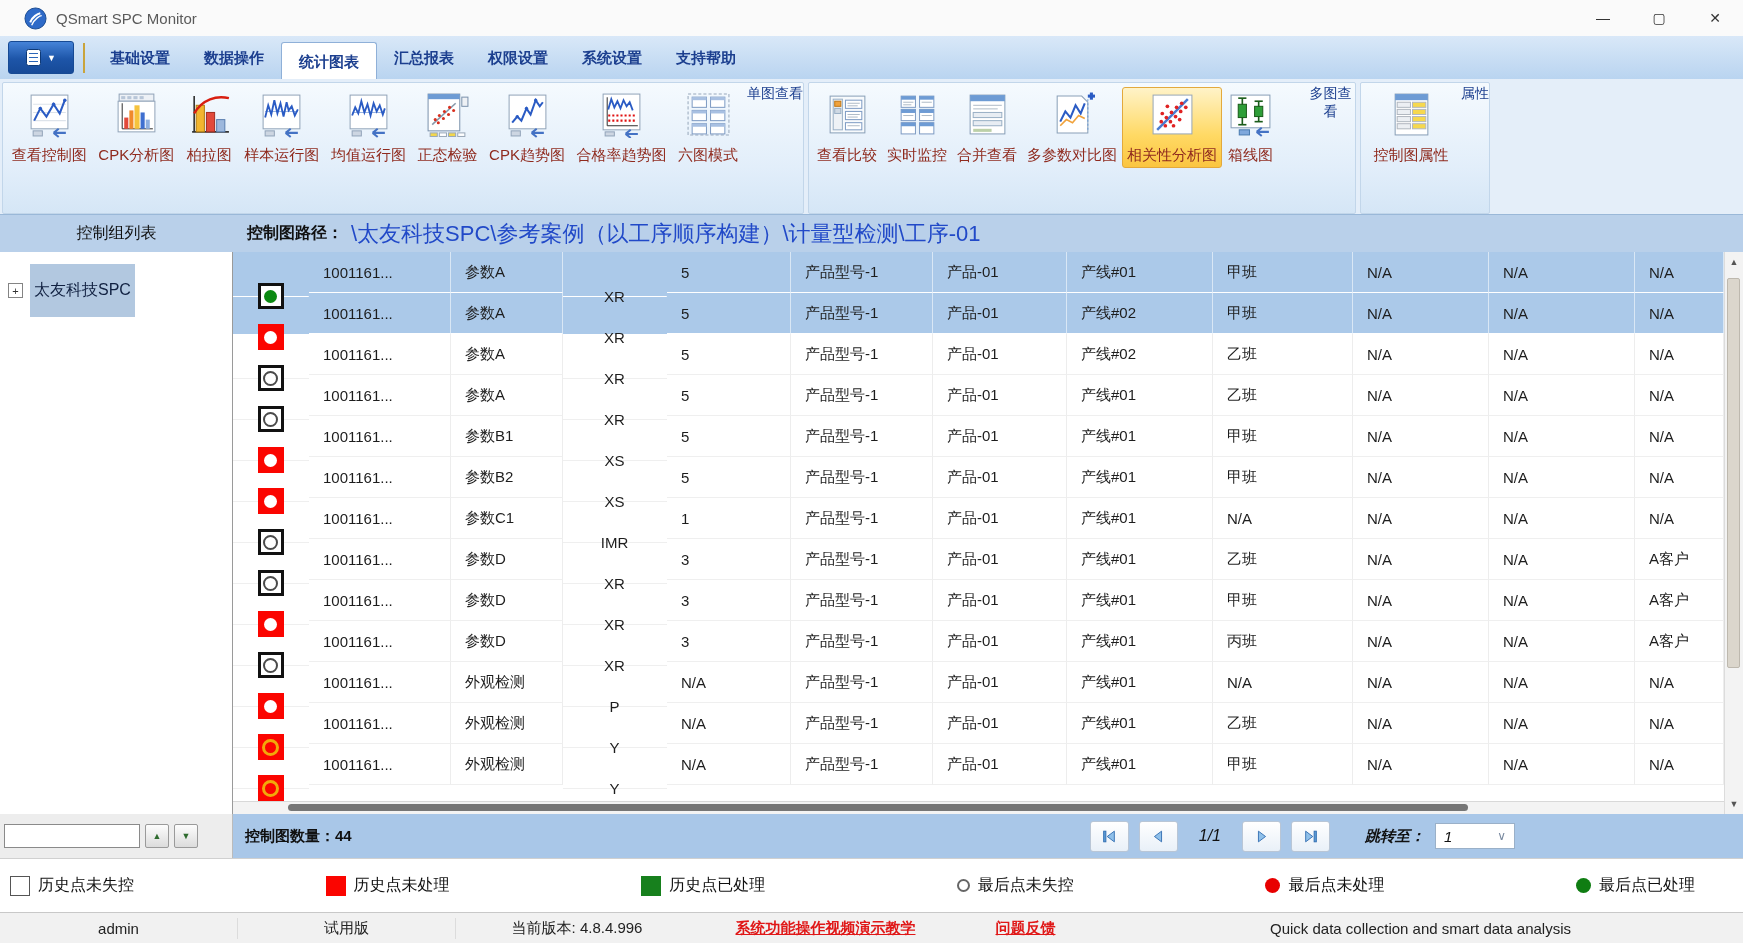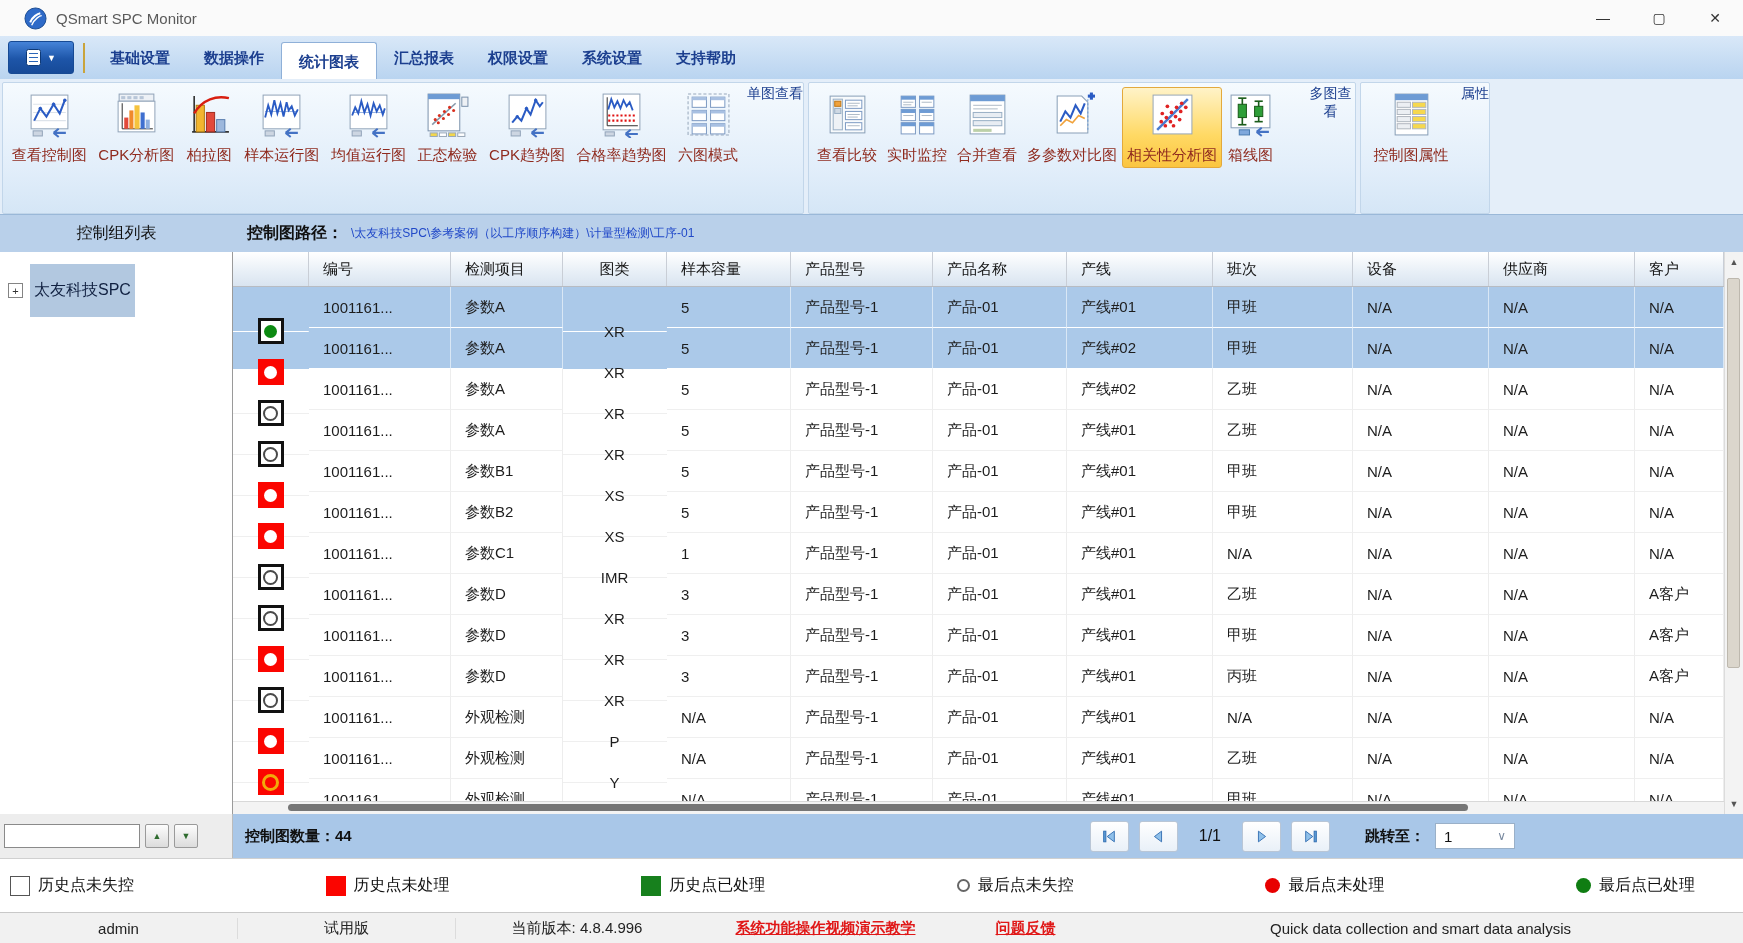--- a/index.html
+++ b/index.html
@@ -31,21 +31,21 @@
   .rbtn{display:flex;flex-direction:column;align-items:center;padding:3px 4px 2px 4px;border-radius:3px;border:1px solid transparent;cursor:default;}
   .rbtn svg{width:47px;height:47px;}
   .rlabel{font-size:15px;color:#8f2a1e;white-space:nowrap;margin-top:4px;}
   .rbtn.selected{background:linear-gradient(#fff3c8,#ffd964 60%,#fbc540);border:1px solid #e3a93c;}
   .rgroup-label{text-align:center;font-size:14px;color:#1c3f8f;padding:2px 0 4px 0;}
 
   
   .pathbar{height:38px;background:#b9d0ea;border-top:1px solid #9ab8d8;display:flex;align-items:center;box-sizing:border-box;}
   .pathbar .left{width:233px;text-align:center;font-size:16px;color:#101010;flex:none;}
   .path-label{font-size:16px;font-weight:700;color:#101010;margin-left:14px;white-space:nowrap;}
-  .path-value{font-size:12px;color:#2149c8;margin-left:8px;white-space:nowrap;}
+  .path-value{font-size:22px;color:#2149c8;margin-left:8px;white-space:nowrap;}
 
   
   .main{height:562px;display:flex;box-sizing:border-box;}
   .sidebar{width:233px;background:#fff;border-right:1px solid #9a9a9a;box-sizing:border-box;flex:none;position:relative;}
   .tree-node{display:flex;align-items:center;gap:7px;padding:12px 0 0 8px;font-size:16px;}
   .expander{width:13px;height:13px;border:1px solid #848484;background:#fff;display:flex;align-items:center;justify-content:center;font-size:11px;line-height:10px;color:#333;flex:none;}
   .tree-label{background:#b2c8e0;padding:16px 4px;color:#102040;}
 
   .table-area{flex:1;display:flex;min-width:0;background:#fff;}
   .tcols{flex:1;display:flex;flex-direction:column;min-width:0;}
@@ -76,21 +76,21 @@
   .varrow{position:absolute;left:0;width:18px;height:16px;display:flex;align-items:center;justify-content:center;font-size:9px;color:#555;}
   .varrow.up{top:2px;} .varrow.down{bottom:2px;}
 
   
   .bottombar{height:44px;display:flex;box-sizing:border-box;}
   .bb-left{width:233px;background:#ededed;display:flex;align-items:center;gap:5px;padding:0 4px;box-sizing:border-box;border-right:1px solid #bbb;flex:none;}
   .bb-input{width:136px;height:24px;border:1px solid #8a8a8a;background:#fff;font-size:14px;padding:0 4px;box-sizing:border-box;}
   .bb-spin{width:22px;height:22px;background:linear-gradient(#fdfdfd,#dcdcdc);border:1px solid #9a9a9a;border-radius:2px;display:flex;align-items:center;justify-content:center;font-size:9px;color:#2e6b2e;}
   .bb-right{flex:1;background:#a9c7e8;display:flex;align-items:center;padding:0 228px 0 12px;box-sizing:border-box;min-width:0;}
   .bb-count{font-size:15px;font-weight:700;color:#101010;white-space:nowrap;}
-  .pager{margin-left:auto;display:flex;align-items:center;}
+  .pager{margin-left:auto;display:flex;align-items:center;font-style:italic;}
   .pbtn{width:37px;height:29px;background:linear-gradient(#ffffff,#e9f0f8);border:1px solid #b9c6d6;border-radius:3px;display:flex;align-items:center;justify-content:center;margin:0 5px;}
   .page-ind{font-size:16px;color:#101010;margin:0 16px;}
   .goto-label{font-size:15px;font-weight:700;color:#101010;margin-left:30px;white-space:nowrap;}
   .goto-select{width:80px;height:26px;background:#fff;border:1px solid #9ab0c8;display:flex;align-items:center;padding:0 8px;margin-left:10px;box-sizing:border-box;}
   .goto-value{font-size:15px;flex:1;color:#111;}
   .chev{color:#7a8aa0;font-size:12px;}
 
   
   .legendbar{height:54px;background:#fff;border-top:1px solid #d0d0d0;display:flex;align-items:center;justify-content:space-between;padding:0 48px 0 10px;box-sizing:border-box;}
   .lg-item{display:flex;align-items:center;gap:8px;font-size:16px;color:#101010;white-space:nowrap;}
@@ -433,34 +433,20 @@
 
   <div class="main">
     <div class="sidebar">
       <div class="tree-node">
         <span class="expander">+</span>
         <span class="tree-label">太友科技SPC</span>
       </div>
     </div>
     <div class="table-area">
       <div class="tcols">
-        <div class="thead">
-            <div class="th center" style="width: 76px;"></div>
-            <div class="th" style="width: 142px;">编号</div>
-            <div class="th" style="width: 112px;">检测项目</div>
-            <div class="th center" style="width: 104px;">图类</div>
-            <div class="th" style="width: 124px;">样本容量</div>
-            <div class="th" style="width: 142px;">产品型号</div>
-            <div class="th" style="width: 134px;">产品名称</div>
-            <div class="th" style="width: 146px;">产线</div>
-            <div class="th" style="width: 140px;">班次</div>
-            <div class="th" style="width: 136px;">设备</div>
-            <div class="th" style="width: 146px;">供应商</div>
-            <div class="th" style="width: 90px; flex: 1 1 0%;">客户</div>
-          </div>
         <div class="rows">
             <div class="tr selected">
               <div class="td center" style="width: 76px;">
                 <span class="sicon s-white-green"></span>
               </div>
               <div class="td" style="width: 142px;">1001161...</div>
               <div class="td" style="width: 112px;">参数A</div>
               <div class="td center" style="width: 104px;">XR</div>
               <div class="td" style="width: 124px;">5</div>
               <div class="td" style="width: 142px;">产品型号-1</div>

